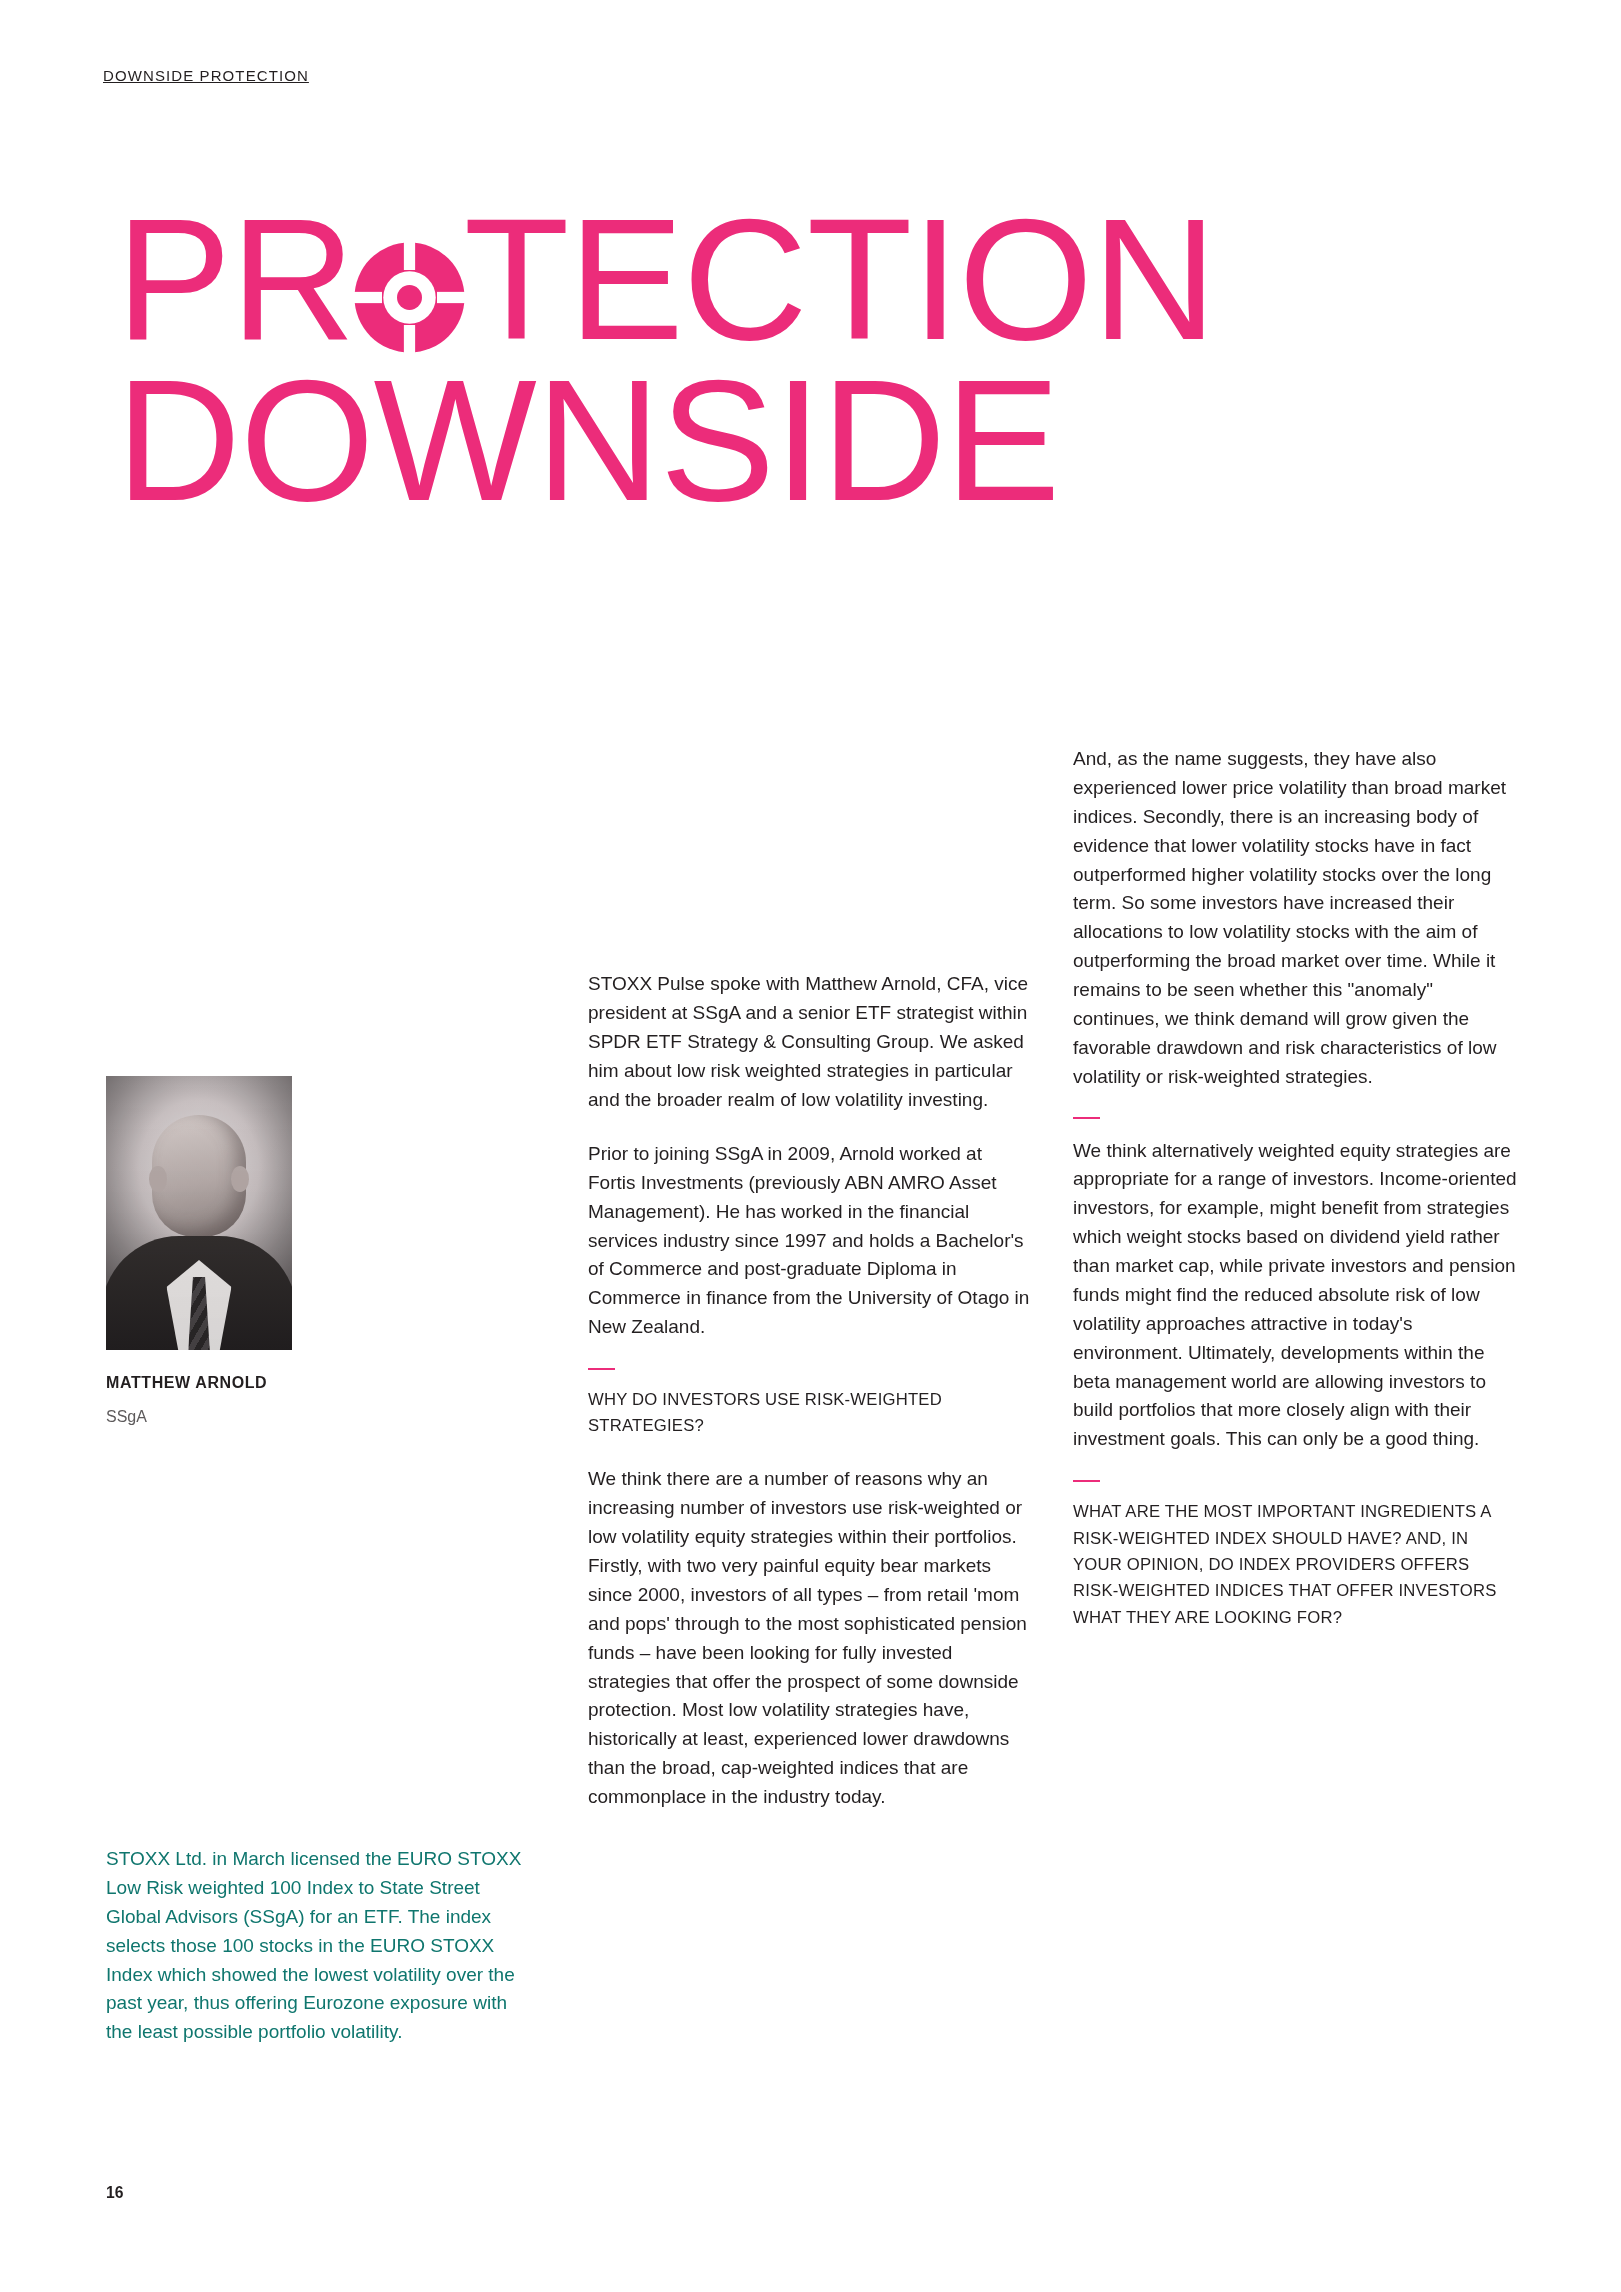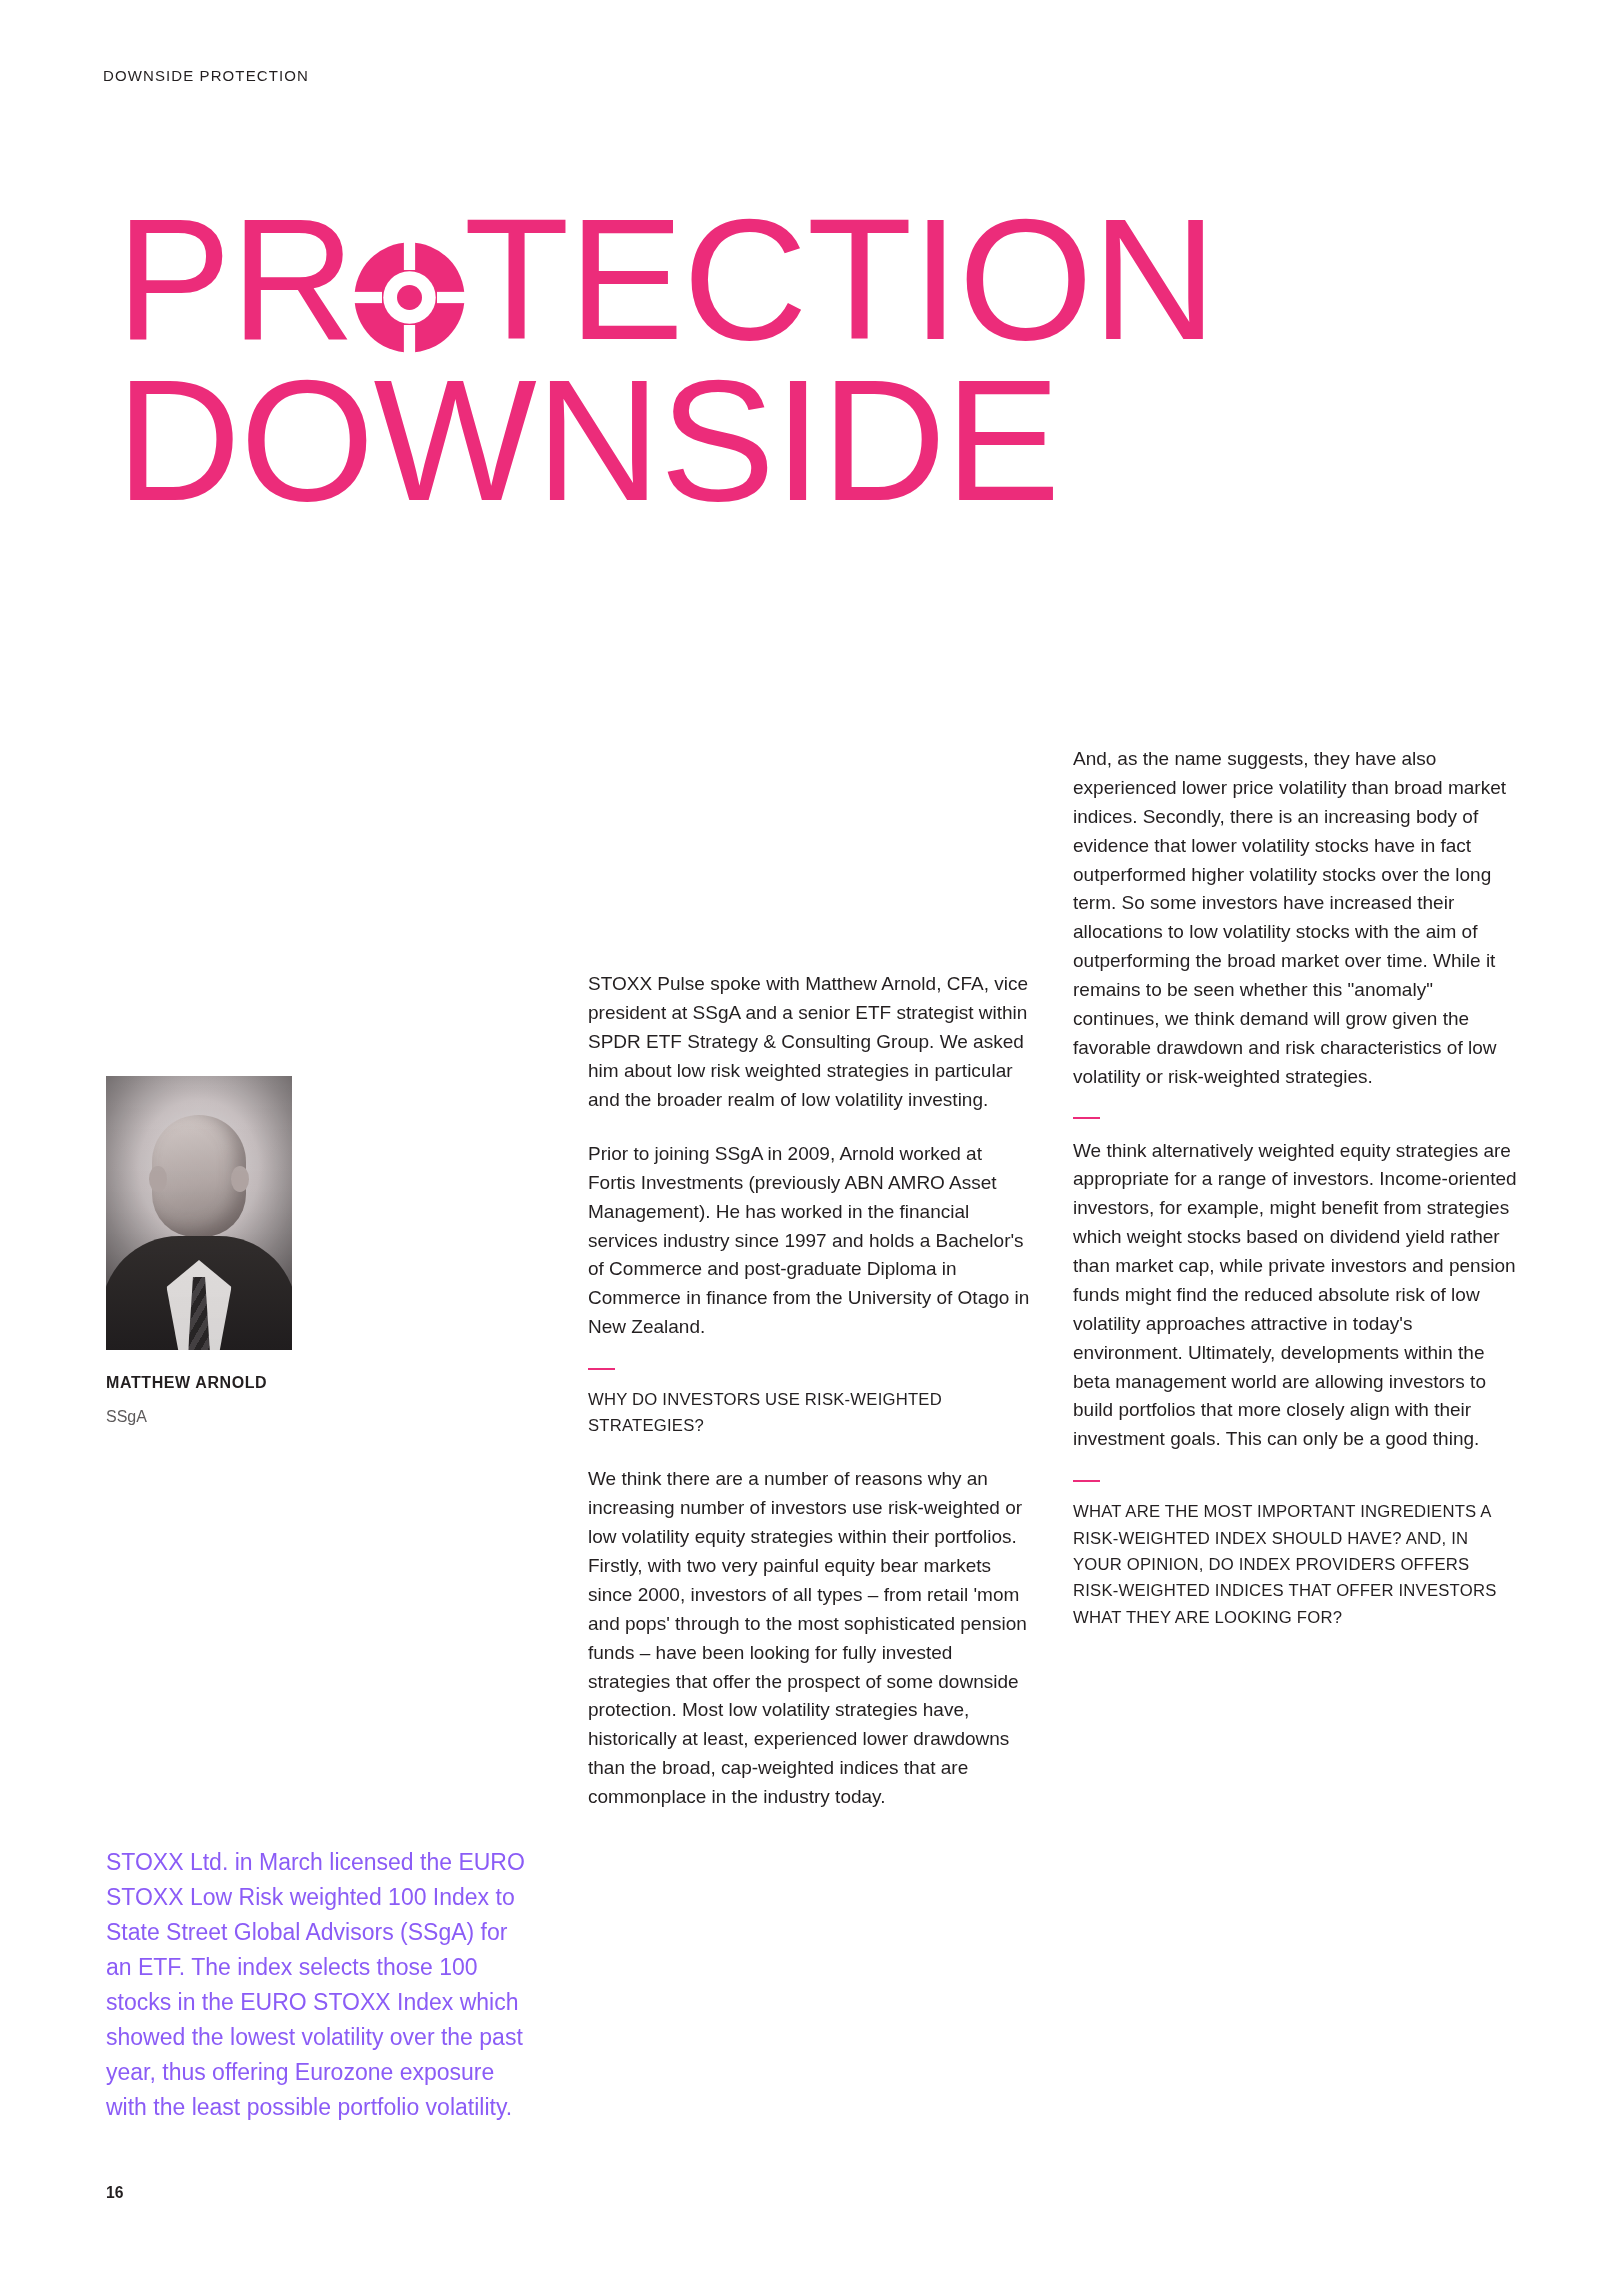--- a/index.html
+++ b/index.html
@@ -23,20 +23,21 @@
 
   
   .running-head {
     position: absolute;
     left: 103px;
     top: 67px;
     font-size: 15px;
     letter-spacing: 1.1px;
     color: #231f20;
     font-weight: 400;
+    text-decoration: underline;
   }
 
   
   .masthead {
     position: absolute;
     left: 116px;
     top: 181px;
     width: 1392px;
     color: #ec2c7a;
     line-height: 0.93;
@@ -156,23 +157,23 @@
     line-height: 1.32;
     font-weight: 400;
     letter-spacing: 0.2px;
     color: #231f20;
   }
   .col1-body {
     position: absolute;
     left: 106px;
     top: 1845px;
     width: 431px;
-    font-size: 23px;
+    font-size: 19px;
     line-height: 1.52;
-    color: #8b5cf6;
+    color: #0f766e;
   }
 
   
   .col2 {
     position: absolute;
     left: 588px;
     top: 970px;
     width: 443px;
   }
   .col3 {

